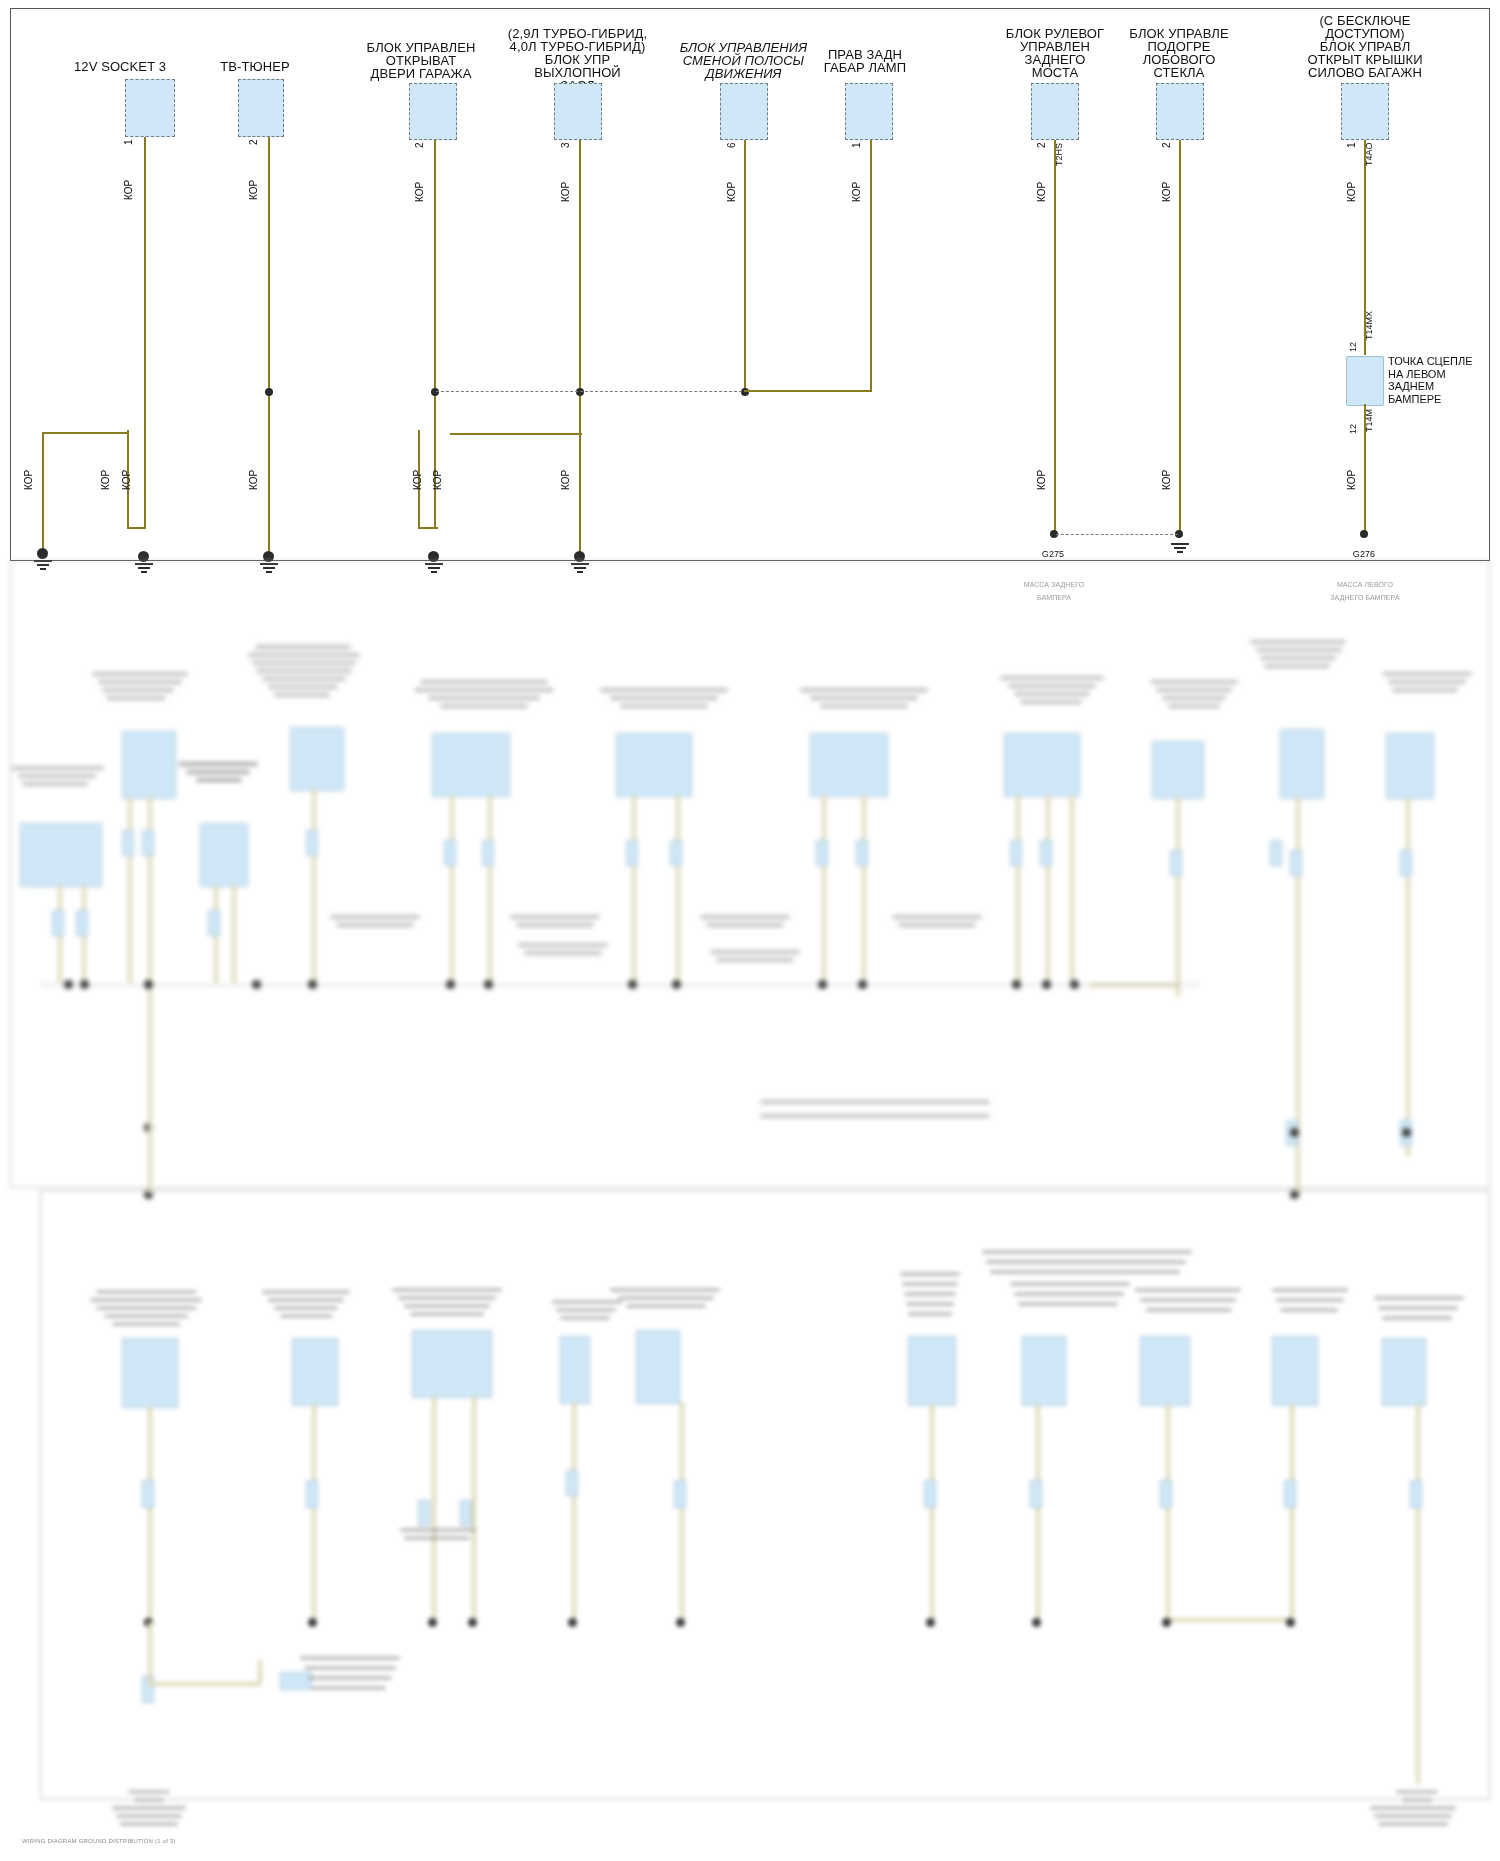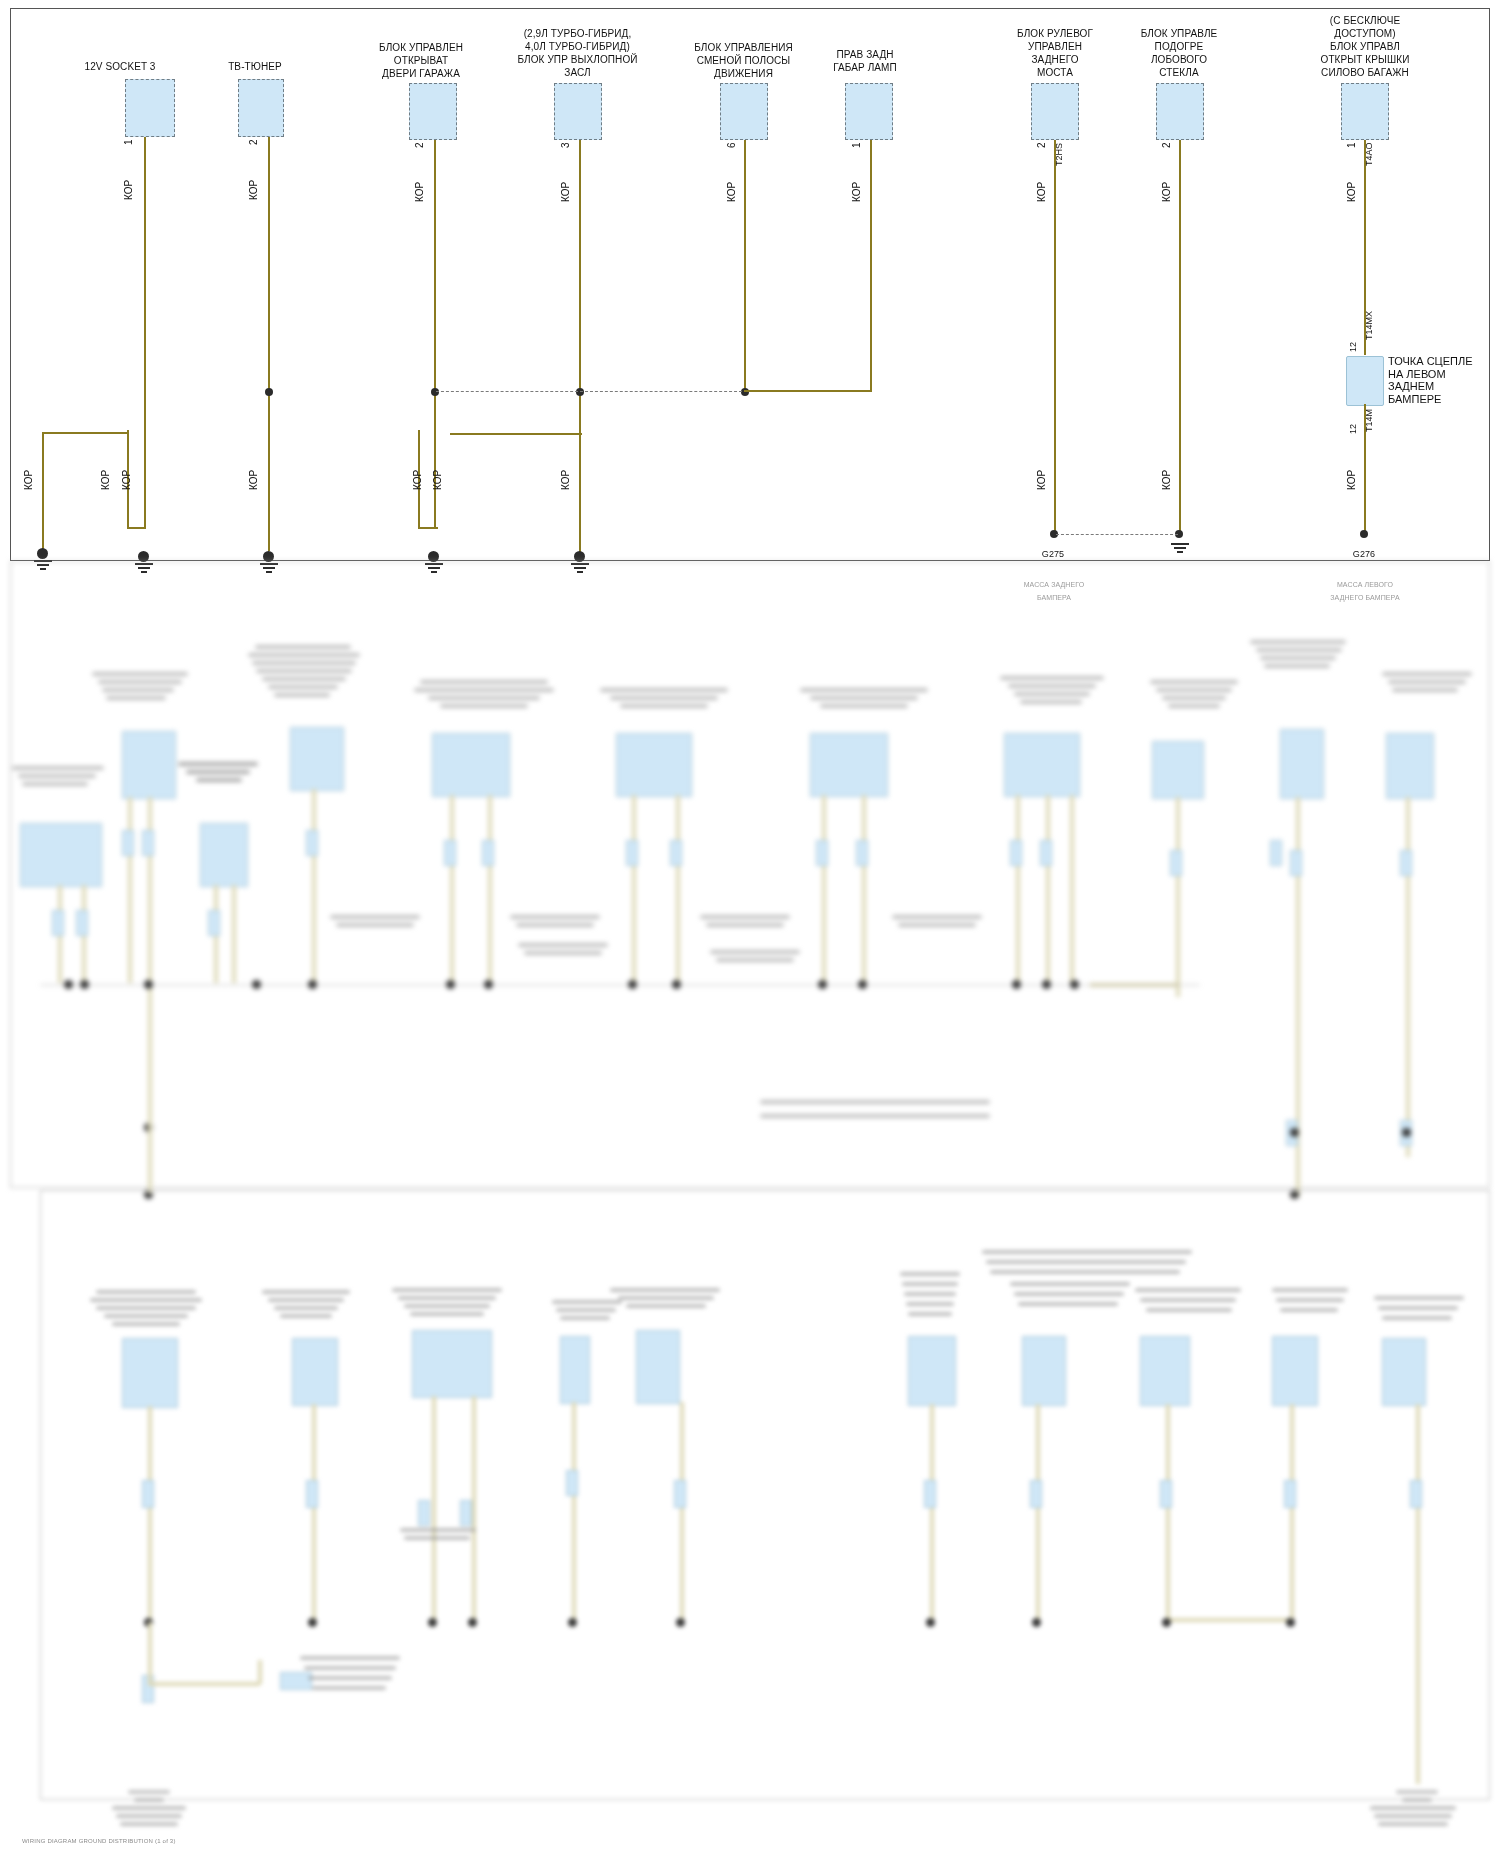--- a/index.html
+++ b/index.html
@@ -41,21 +41,21 @@
   }
   
   .box {
     position: absolute;
     box-sizing: border-box;
     background: #cfe7f7;
     border: 1px dashed #6f7d86;
   }
   .lbl {
     position: absolute;
-    font-size: 10px;
+    font-size: 13px;
     line-height: 13px;
     color: #111;
     text-align: center;
     letter-spacing: .1px;
   }
   .vlbl {
     position: absolute;
     font-size: 10px;
     color: #111;
     transform-origin: left top;
@@ -228,21 +228,21 @@
   <div class="wire v" style="left:579px; top:433px; height:119px;"></div>
   <div class="vlbl" style="left:560px; top:490px;">КОР</div>
   <div class="dot" style="left:576px; top:388px;"></div>
   <div class="gtop" style="left:574px; top:551px;"></div>
   <div class="gnd" style="left:580px; top:563px;">
     <div class="bar1"></div>
       <div class="bar2"></div>
       <div class="bar3"></div>
   </div>
 
-  <div class="lbl" style="left:676px; top:41px; width:135px;">БЛОК УПРАВЛЕНИЯ<br>СМЕНОЙ ПОЛОСЫ<br>ДВИЖЕНИЯ</div>
+  <div class="lbl" style="left:676px; top:41px; width:135px;font-style:italic;">БЛОК УПРАВЛЕНИЯ<br>СМЕНОЙ ПОЛОСЫ<br>ДВИЖЕНИЯ</div>
   <div class="box" style="left:720px; top:83px; width:48px; height:57px;"></div>
   <div class="vlbl" style="left:726px; top:148px;">6</div>
   <div class="vlbl" style="left:726px; top:202px;">КОР</div>
   <div class="wire v" style="left:744px; top:140px; height:252px;"></div>
   <div class="dot" style="left:741px; top:388px;"></div>
 
   <div class="lbl" style="left:810px; top:48px; width:110px;">ПРАВ ЗАДН<br>ГАБАР ЛАМП</div>
   <div class="box" style="left:845px; top:83px; width:48px; height:57px;"></div>
   <div class="vlbl" style="left:851px; top:148px;">1</div>
   <div class="vlbl" style="left:851px; top:202px;">КОР</div>

